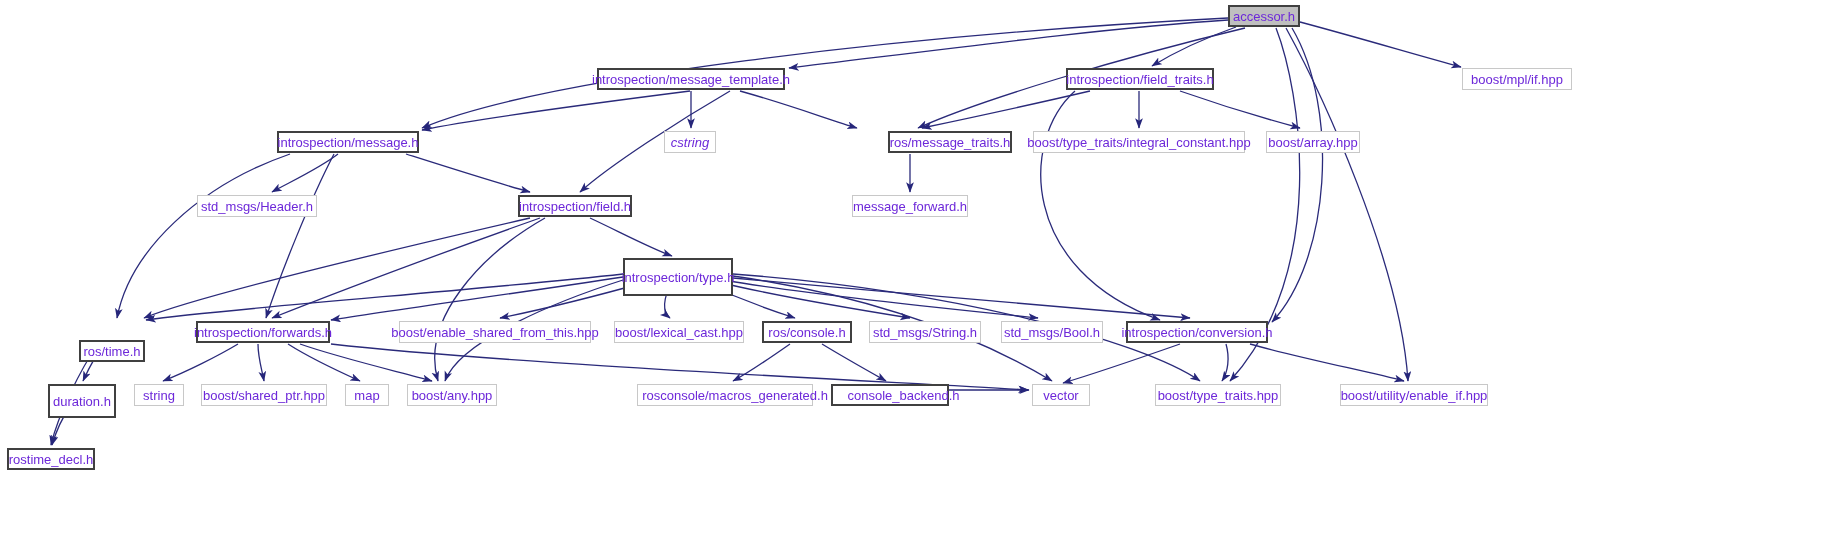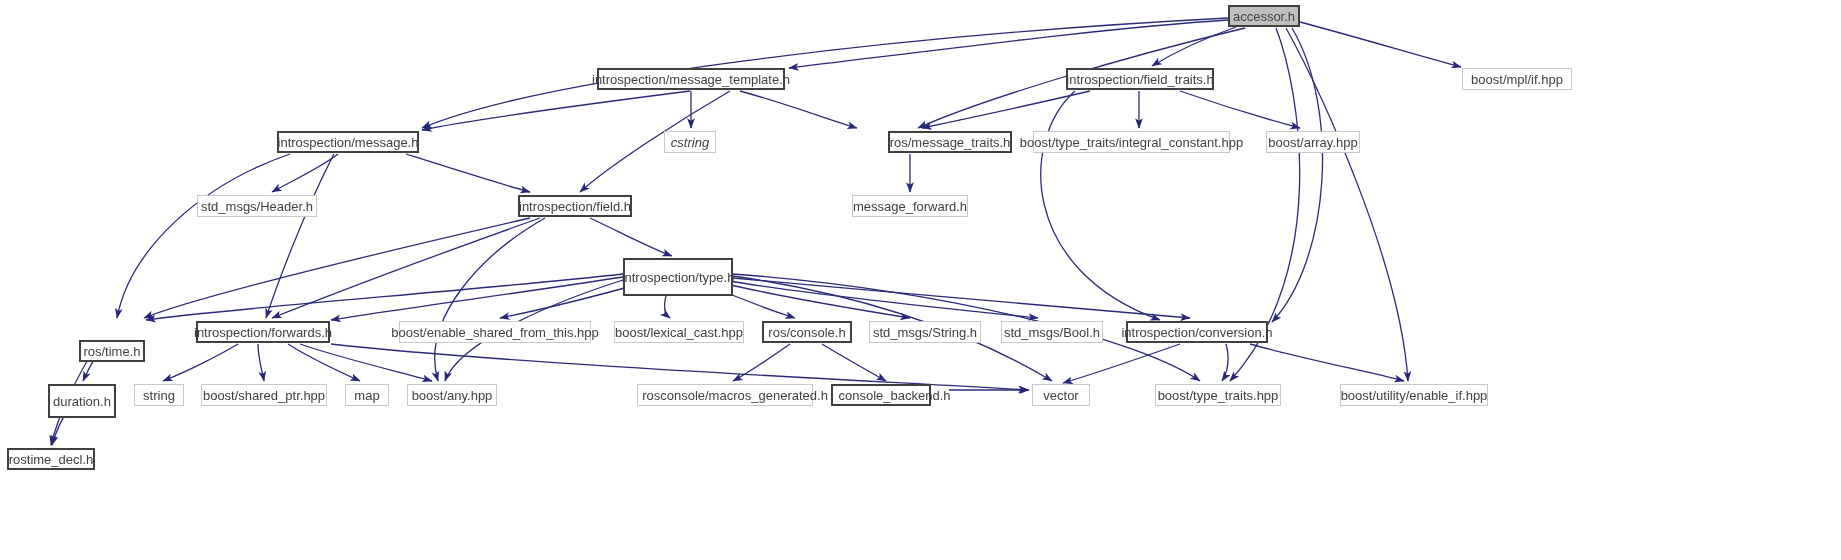--- a/index.html
+++ b/index.html
@@ -24,21 +24,21 @@
   }
   .node-box {
     position: absolute;
     box-sizing: border-box;
     display: flex;
     align-items: center;
     justify-content: center;
     font-family: "Liberation Sans", sans-serif;
     font-size: 13px;
     line-height: 1;
-    color: #404040;
+    color: #6d28d9;
     white-space: nowrap;
     background: #ffffff;
     border: 1px solid #c8c8c8;
     letter-spacing: 0px;
   }
   .node-box.strong {
     border: 2px solid #404040;
   }
   .node-box.root {
     border: 2px solid #404040;
@@ -132,21 +132,21 @@
       </div>
       <div class="node-box weak" style="left: 664px; top: 131px; width: 52px; height: 22px; font-style: italic;">
         <span>cstring</span>
       </div>
       <div class="node-box strong" style="left: 277px; top: 131px; width: 142px; height: 22px;">
         <span>introspection/message.h</span>
       </div>
       <div class="node-box strong" style="left: 888px; top: 131px; width: 124px; height: 22px;">
         <span>ros/message_traits.h</span>
       </div>
-      <div class="node-box weak" style="left: 1033px; top: 131px; width: 197px; height: 22px;">
+      <div class="node-box weak" style="left: 1033px; top: 131px; width: 212px; height: 22px;">
         <span>boost/type_traits/integral_constant.hpp</span>
       </div>
       <div class="node-box weak" style="left: 1266px; top: 131px; width: 94px; height: 22px;">
         <span>boost/array.hpp</span>
       </div>
       <div class="node-box weak" style="left: 197px; top: 195px; width: 120px; height: 22px;">
         <span>std_msgs/Header.h</span>
       </div>
       <div class="node-box strong" style="left: 518px; top: 195px; width: 114px; height: 22px;">
         <span>introspection/field.h</span>
@@ -192,21 +192,21 @@
       </div>
       <div class="node-box weak" style="left: 345px; top: 384px; width: 44px; height: 22px;">
         <span>map</span>
       </div>
       <div class="node-box weak" style="left: 407px; top: 384px; width: 90px; height: 22px;">
         <span>boost/any.hpp</span>
       </div>
       <div class="node-box weak" style="left: 637px; top: 384px; width: 176px; height: 22px; padding-left: 20px;">
         <span>rosconsole/macros_generated.h</span>
       </div>
-      <div class="node-box strong" style="left: 831px; top: 384px; width: 100px; height: 22px; padding-left: 27px;">
+      <div class="node-box strong" style="left: 831px; top: 384px; width: 118px; height: 22px; padding-left: 27px;">
         <span>console_backend.h</span>
       </div>
       <div class="node-box weak" style="left: 1032px; top: 384px; width: 58px; height: 22px;">
         <span>vector</span>
       </div>
       <div class="node-box weak" style="left: 1155px; top: 384px; width: 126px; height: 22px;">
         <span>boost/type_traits.hpp</span>
       </div>
       <div class="node-box weak" style="left: 1340px; top: 384px; width: 148px; height: 22px;">
         <span>boost/utility/enable_if.hpp</span>

